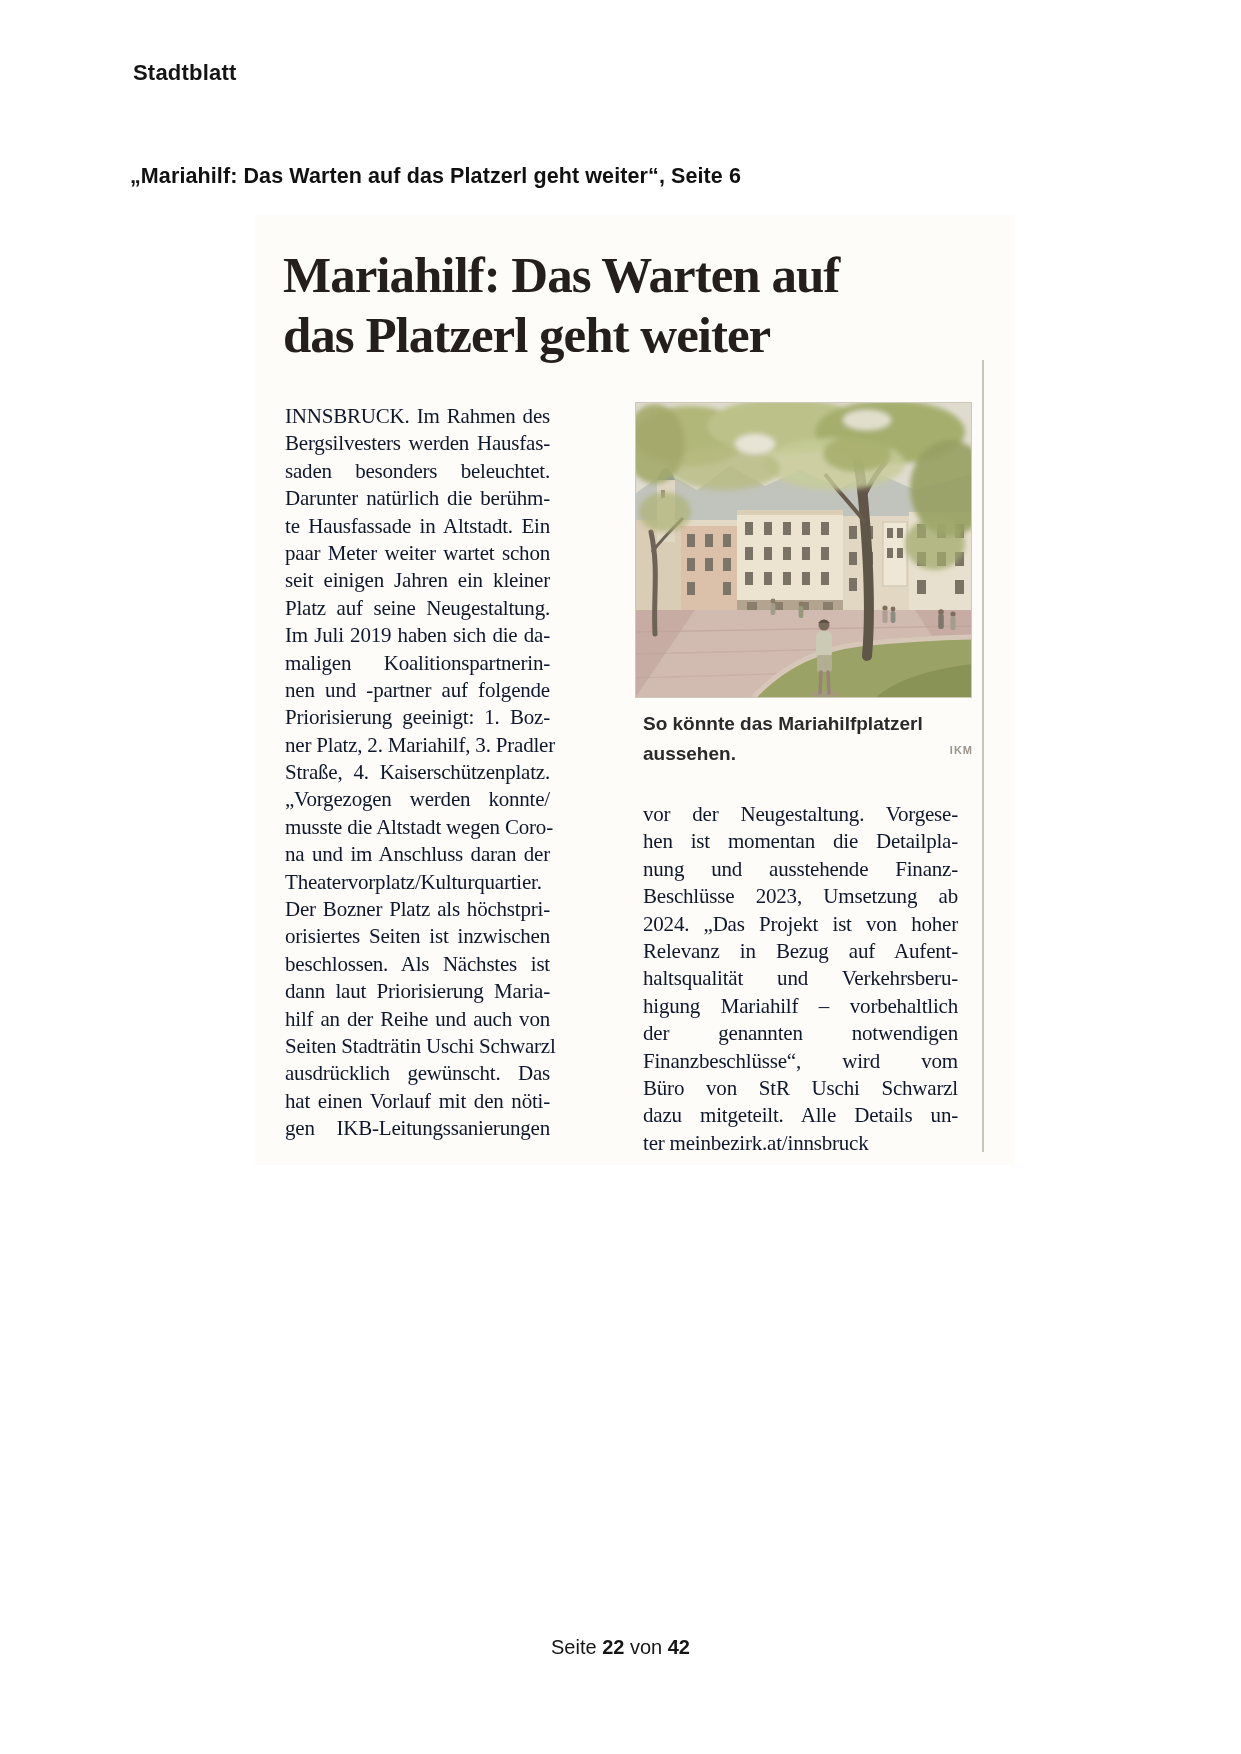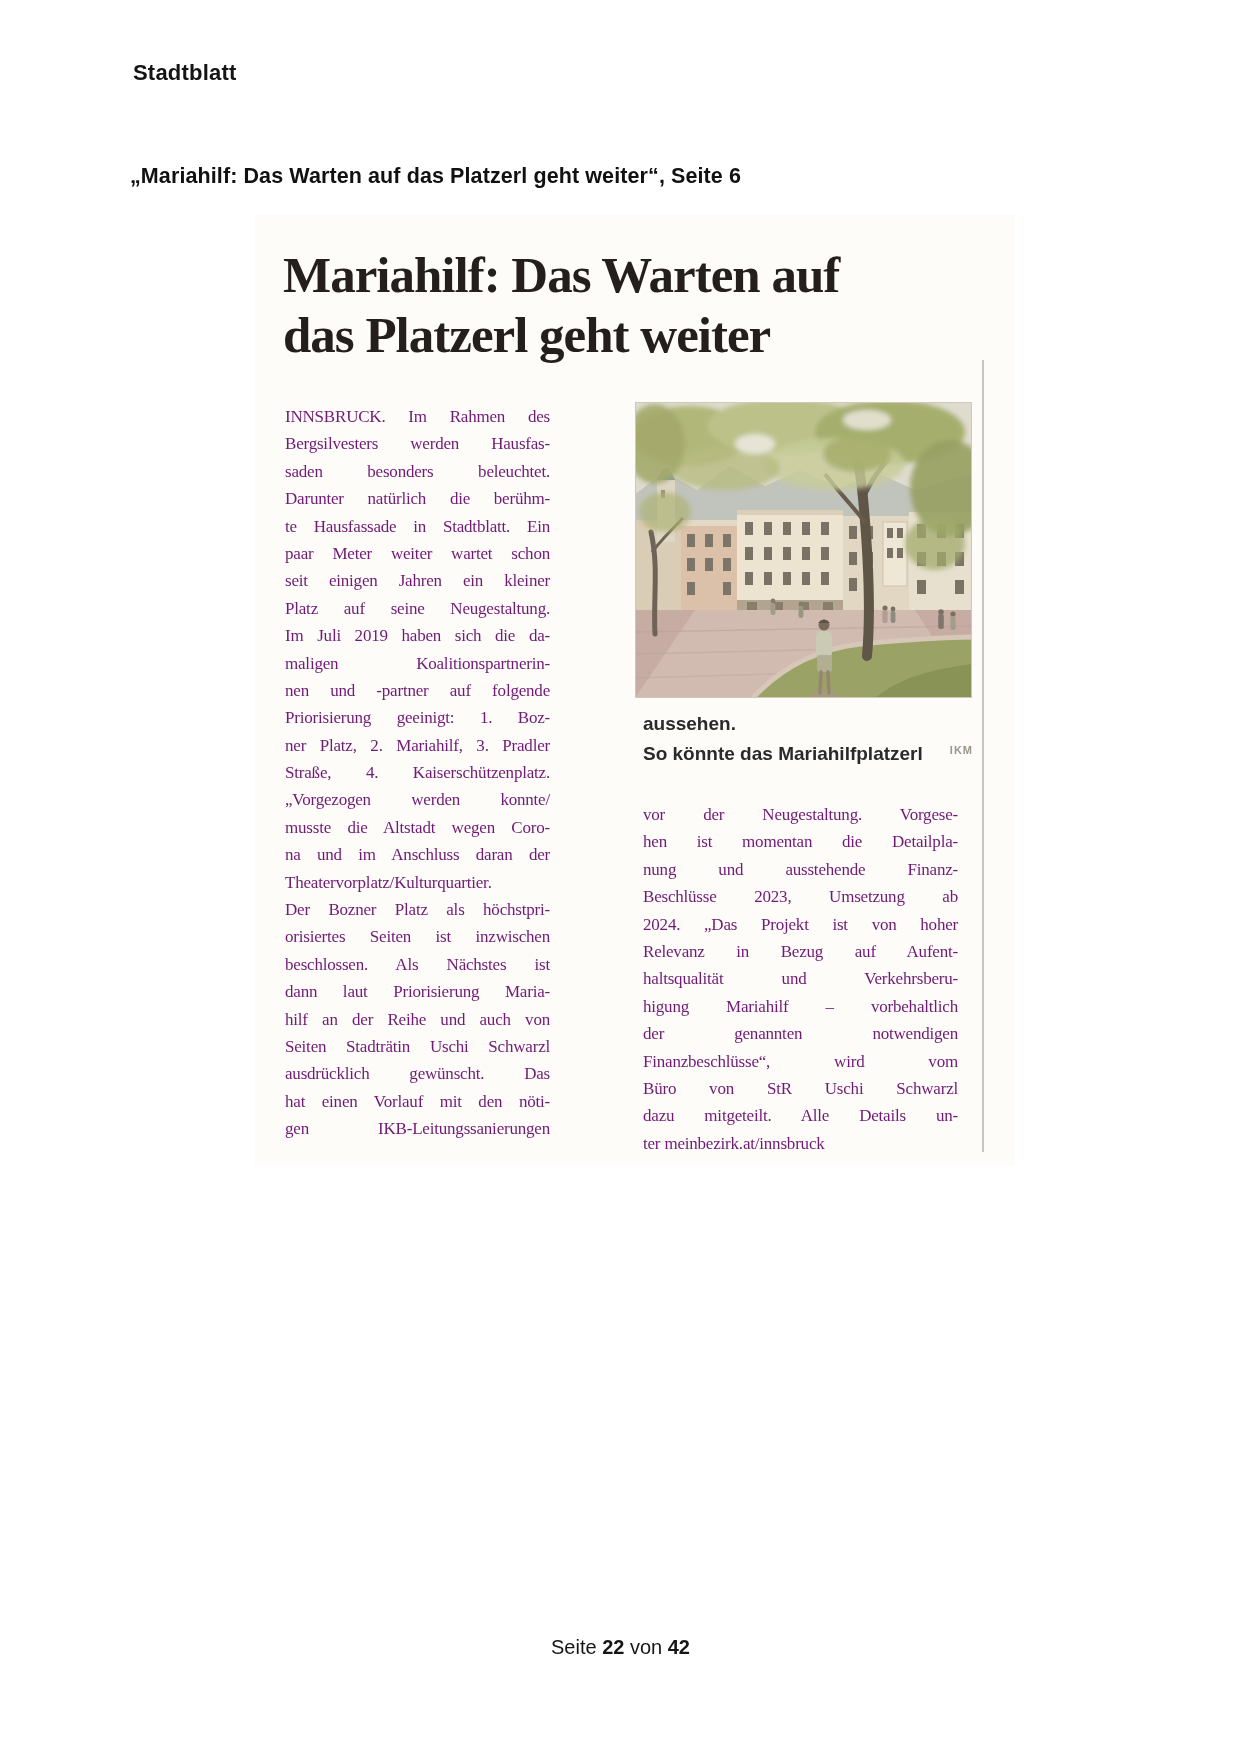--- a/index.html
+++ b/index.html
@@ -21,21 +21,21 @@
     text-decoration:underline;
   }
   .headline {
     position:absolute; left:28px; top:30px; width:660px;
     font-family:"Liberation Serif", serif; font-weight:bold;
     font-size:51px; line-height:60px; letter-spacing:-1px; color:#241f1c;
   }
   .col {
     position:absolute;
     font-family:"Liberation Serif", serif;
-    font-size:17px; line-height:27.4px; letter-spacing:-0.2px; color:#701a75;
+    font-size:21px; line-height:27.4px; letter-spacing:-0.2px; color:#0f172a;
   }
   .col-left  { left:30px;  top:188px; width:265px; }
   .col-right { left:388px; top:586px; width:315px; }
   .bline { text-align:justify; text-align-last:justify; height:27.4px; white-space:nowrap; overflow:visible; }
   .col-right .bline:last-child { text-align-last:left; }
   .photo-wrap { position:absolute; left:380px; top:187px; width:337px; height:296px; }
   .photo-wrap svg { display:block; }
   .caption {
     position:absolute; left:388px; top:494px; width:330px; height:64px;
     font-family:"Liberation Sans", sans-serif; font-weight:bold;
@@ -70,21 +70,21 @@
     <div class="headline">
       <div>Mariahilf: Das Warten auf</div>
       <div>das Platzerl geht weiter</div>
     </div>
 
     <div class="col col-left">
         <div class="bline">INNSBRUCK. Im Rahmen des</div>
         <div class="bline">Bergsilvesters werden Hausfas-</div>
         <div class="bline">saden besonders beleuchtet.</div>
         <div class="bline">Darunter natürlich die berühm-</div>
-        <div class="bline">te Hausfassade in Stadtblatt. Ein</div>
+        <div class="bline">te Hausfassade in Altstadt. Ein</div>
         <div class="bline">paar Meter weiter wartet schon</div>
         <div class="bline">seit einigen Jahren ein kleiner</div>
         <div class="bline">Platz auf seine Neugestaltung.</div>
         <div class="bline">Im Juli 2019 haben sich die da-</div>
         <div class="bline">maligen Koalitionspartnerin-</div>
         <div class="bline">nen und -partner auf folgende</div>
         <div class="bline">Priorisierung geeinigt: 1. Boz-</div>
         <div class="bline">ner Platz, 2. Mariahilf, 3. Pradler</div>
         <div class="bline">Straße, 4. Kaiserschützenplatz.</div>
         <div class="bline">„Vorgezogen werden konnte/</div>
@@ -230,22 +230,22 @@
           <path d="M186,270 L185,291" stroke="#8d7866" stroke-width="3.5" stroke-linecap="round"></path>
           <path d="M193,270 L194,291" stroke="#8d7866" stroke-width="3.5" stroke-linecap="round"></path>
         </g>
         <rect x="0" y="0" width="337" height="296" fill="#e8d9c4" opacity="0.07"></rect>
         <rect x="0" y="0" width="337" height="296" fill="#ffffff" opacity="0.05"></rect>
         <rect x="0.5" y="0.5" width="336" height="295" fill="none" stroke="#cfc8b8"></rect>
       </svg>
     </div>
 
     <div class="caption">
+      <div>So könnte das Mariahilfplatzerl</div>
       <div>aussehen.</div>
-      <div>So könnte das Mariahilfplatzerl</div>
       <span class="credit">IKM</span>
     </div>
 
     <div class="col col-right">
         <div class="bline">vor der Neugestaltung. Vorgese-</div>
         <div class="bline">hen ist momentan die Detailpla-</div>
         <div class="bline">nung und ausstehende Finanz-</div>
         <div class="bline">Beschlüsse 2023, Umsetzung ab</div>
         <div class="bline">2024. „Das Projekt ist von hoher</div>
         <div class="bline">Relevanz in Bezug auf Aufent-</div>

